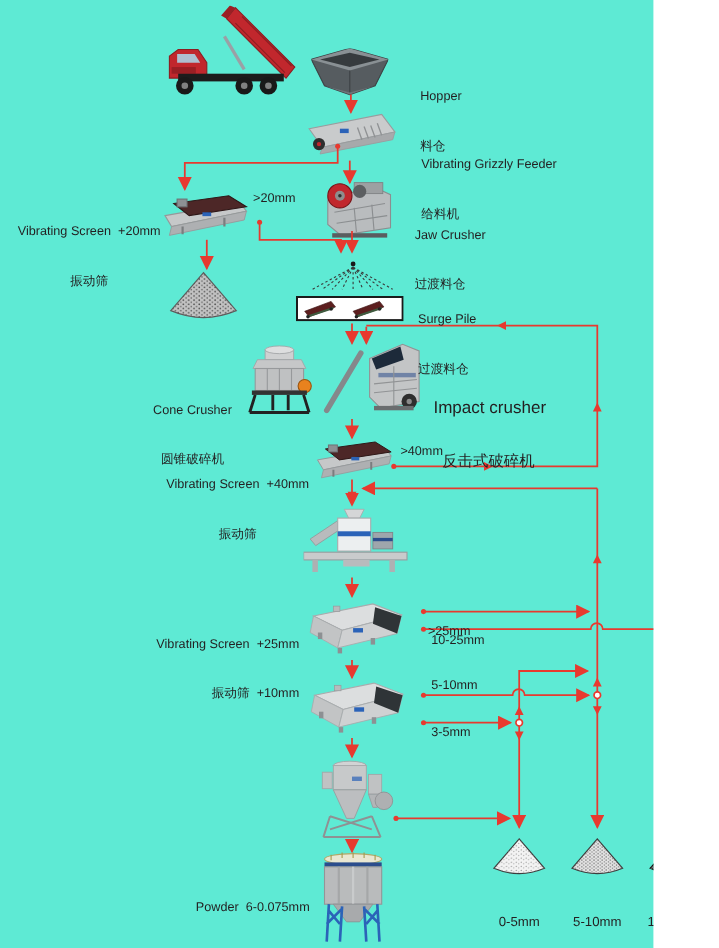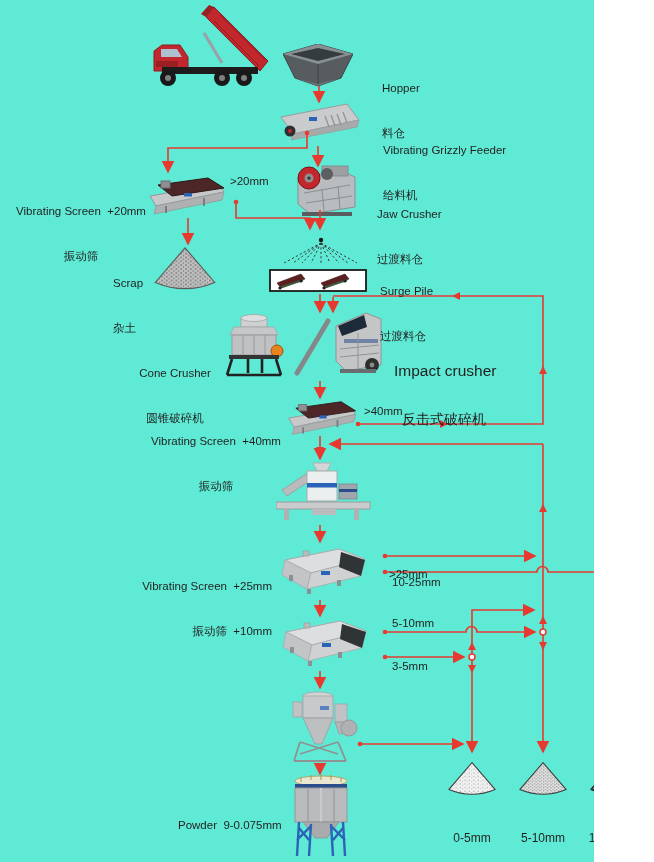--- a/index.html
+++ b/index.html
@@ -321,24 +321,20 @@
     <span>振动筛</span>
   </div>
 
   <div class="edge-lbl" style="left:230px;top:175px">&gt;20mm</div>
 
   <div class="lbl" style="left:377px;top:178px">
     <span>Jaw Crusher</span>
     <span>过渡料仓</span>
   </div>
 
-  <div class="lbl" style="left:113px;top:247px">
-    <span>Scrap</span>
-    <span>杂土</span>
-  </div>
 
   <div class="lbl" style="left:380px;top:255px">
     <span>Surge Pile</span>
     <span>过渡料仓</span>
   </div>
 
   <div class="lbl c" style="left:130px;top:337px;width:90px">
     <span>Cone Crusher</span>
     <span>圆锥破碎机</span>
   </div>
@@ -357,21 +353,21 @@
 
 
   <div class="lbl r" style="left:140px;top:550px;width:132px">
     <span>Vibrating Screen  +25mm</span>
     <span>振动筛  +10mm</span>
   </div>
 
 
 
   <div class="lbl" style="left:178px;top:789px">
-    <span>Powder  9-0.075mm</span>
+    <span>Powder  6-0.075mm</span>
     
   </div>
 
   <div class="edge-lbl" style="left:389px;top:568px">&gt;25mm</div>
   <div class="edge-lbl" style="left:392px;top:576px">10-25mm</div>
   <div class="edge-lbl" style="left:392px;top:617px">5-10mm</div>
   <div class="edge-lbl" style="left:392px;top:660px">3-5mm</div>
 
   <div class="lbl c" style="left:437px;top:800px;width:70px;font-size:12px">
     <span>0-5mm</span>

